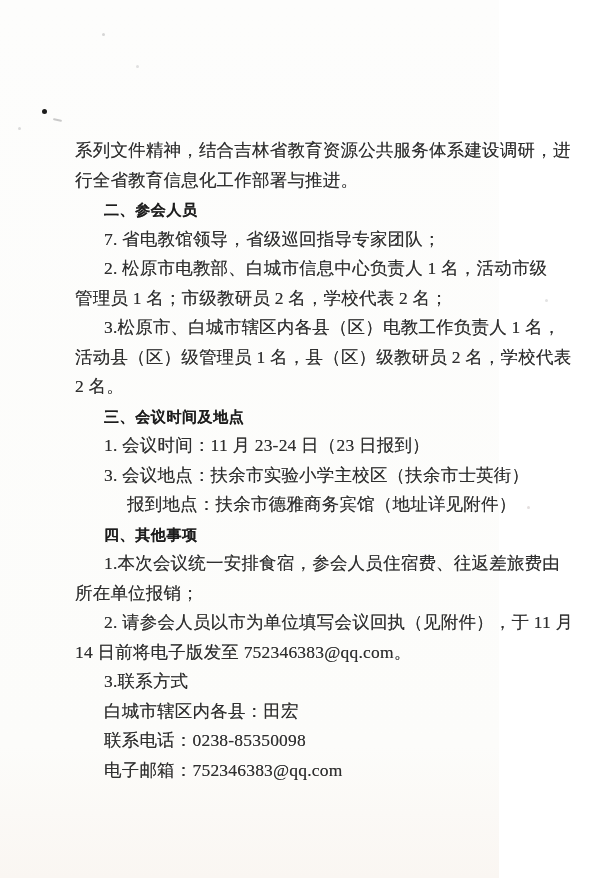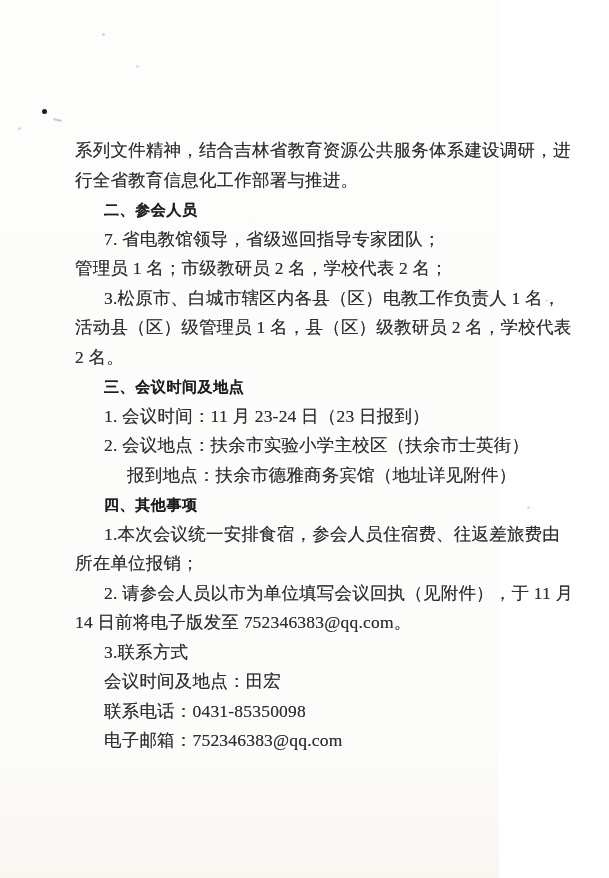--- a/index.html
+++ b/index.html
@@ -76,31 +76,32 @@
   <span class="speck speck-b"></span>
   <span class="speck speck-c"></span>
   <span class="speck speck-d"></span>
   <span class="speck speck-e"></span>
 
   <div class="textblock">
       <div class="line">系列文件精神，结合吉林省教育资源公共服务体系建设调研，进</div>
       <div class="line">行全省教育信息化工作部署与推进。</div>
       <div class="line ind1 bold">二、参会人员</div>
       <div class="line ind1">7. 省电教馆领导，省级巡回指导专家团队；</div>
+      <div class="line ind1">2. 松原市电教部、白城市信息中心负责人 1 名，活动市级</div>
       <div class="line">管理员 1 名；市级教研员 2 名，学校代表 2 名；</div>
       <div class="line ind1">3.松原市、白城市辖区内各县（区）电教工作负责人 1 名，</div>
       <div class="line">活动县（区）级管理员 1 名，县（区）级教研员 2 名，学校代表</div>
       <div class="line">2 名。</div>
       <div class="line ind1 bold">三、会议时间及地点</div>
       <div class="line ind1">1. 会议时间：11 月 23-24 日（23 日报到）</div>
-      <div class="line ind1">2. 会议地点：扶余市实验小学主校区（扶余市士英街）</div>
+      <div class="line ind1">3. 会议地点：扶余市实验小学主校区（扶余市士英街）</div>
       <div class="line ind2">报到地点：扶余市德雅商务宾馆（地址详见附件）</div>
       <div class="line ind1 bold">四、其他事项</div>
       <div class="line ind1">1.本次会议统一安排食宿，参会人员住宿费、往返差旅费由</div>
       <div class="line">所在单位报销；</div>
       <div class="line ind1">2. 请参会人员以市为单位填写会议回执（见附件），于 11 月</div>
       <div class="line">14 日前将电子版发至 752346383@qq.com。</div>
       <div class="line ind1">3.联系方式</div>
-      <div class="line ind1">会议时间及地点：田宏</div>
-      <div class="line ind1">联系电话：0431-85350098</div>
+      <div class="line ind1">白城市辖区内各县：田宏</div>
+      <div class="line ind1">联系电话：0238-85350098</div>
       <div class="line ind1">电子邮箱：752346383@qq.com</div>
     </div>
 </div>
 
 </body></html>

